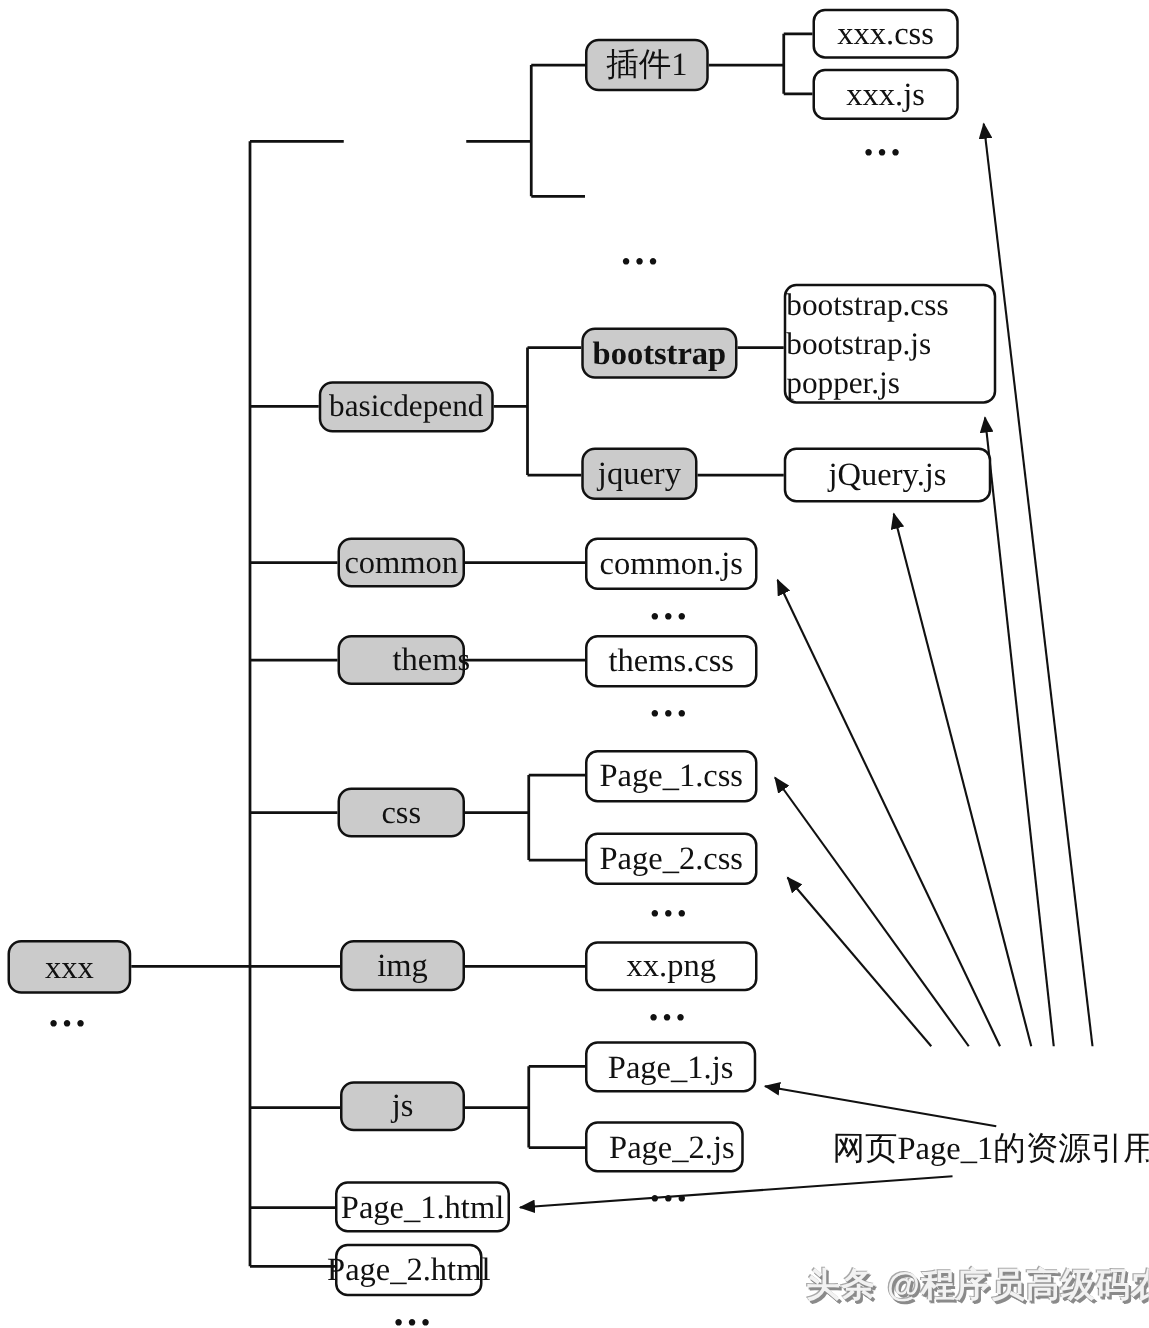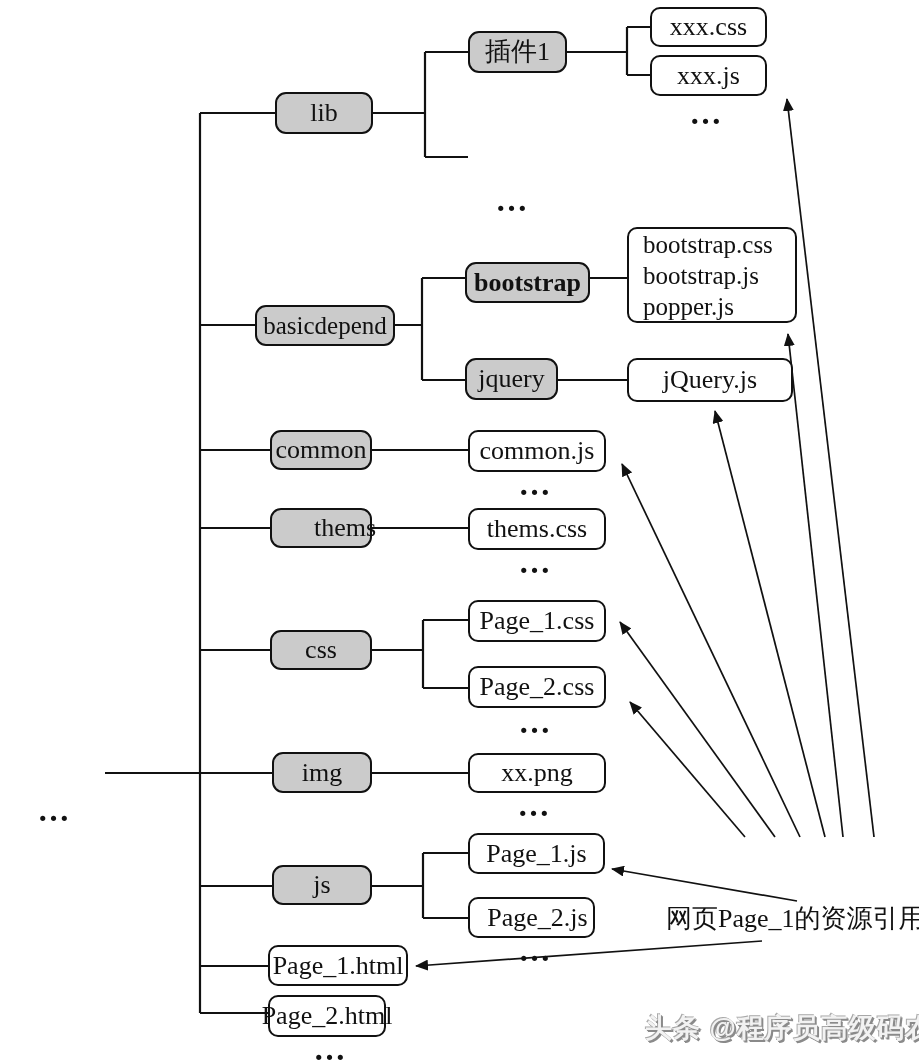--- a/index.html
+++ b/index.html
@@ -8,21 +8,21 @@
     font-family:"Liberation Serif","DejaVu Serif",serif;color:#111;
   }
   #wires{position:absolute;left:0;top:0;width:919px;height:1062px;}
   .gbox,.wbox{
     position:absolute;box-sizing:border-box;border:2.2px solid #111;border-radius:11px;
     display:flex;align-items:center;justify-content:center;
     font-size:26px;line-height:1;white-space:nowrap;
   }
   .gbox{background:#cbcbcb;}
   .wbox{background:#ffffff;border-radius:10px;}
-  .multi{flex-direction:column;align-items:flex-start;justify-content:center;padding-left:14px;}
+  .multi{flex-direction:column;align-items:flex-start;justify-content:center;padding-left:0;}
   .multi .ln{font-size:25px;line-height:31px;}
   .dots{
     position:absolute;width:62px;text-align:center;font-size:32px;font-weight:bold;
     letter-spacing:3px;line-height:20px;color:#111;
   }
   .note{
     position:absolute;font-size:26px;color:#111;white-space:nowrap;
   }
   .wm{
     position:absolute;font-size:27px;font-weight:bold;letter-spacing:1px;white-space:nowrap;
@@ -64,23 +64,23 @@
       <line x1="843" y1="837" x2="788" y2="334" marker-end="url(#ah)"></line>
       <line x1="825" y1="837" x2="715" y2="411" marker-end="url(#ah)"></line>
       <line x1="800" y1="837" x2="622" y2="464" marker-end="url(#ah)"></line>
       <line x1="775" y1="837" x2="620" y2="622" marker-end="url(#ah)"></line>
       <line x1="745" y1="837" x2="630" y2="702" marker-end="url(#ah)"></line>
       <line x1="797" y1="901" x2="612" y2="869" marker-end="url(#ah)"></line>
       <line x1="762" y1="941" x2="416" y2="966" marker-end="url(#ah)"></line>
     </g>
   </svg>
 
+  <div class="gbox" style="left:6px;top:752px;width:99px;height:43px;">xxx</div>
   <span class="dots" style="left:24px;top:800px;">…</span>
 
-  <div class="gbox" style="left:275px;top:92px;width:98px;height:42px;">lib</div>
   <div class="gbox" style="left:468px;top:31px;width:99px;height:42px;">插件1</div>
   <span class="dots" style="left:482px;top:190px;">…</span>
   <div class="wbox" style="left:650px;top:7px;width:117px;height:40px;">xxx.css</div>
   <div class="wbox" style="left:650px;top:55px;width:117px;height:41px;">xxx.js</div>
   <span class="dots" style="left:676px;top:103px;">…</span>
 
   <div class="gbox" style="left:255px;top:305px;width:140px;height:41px;font-size:25px;">basicdepend</div>
   <div class="gbox" style="left:465px;top:262px;width:125px;height:41px;font-weight:bold;">bootstrap</div>
   <div class="wbox multi" style="left:627px;top:227px;width:170px;height:96px;">
     <span class="ln">bootstrap.css</span>

